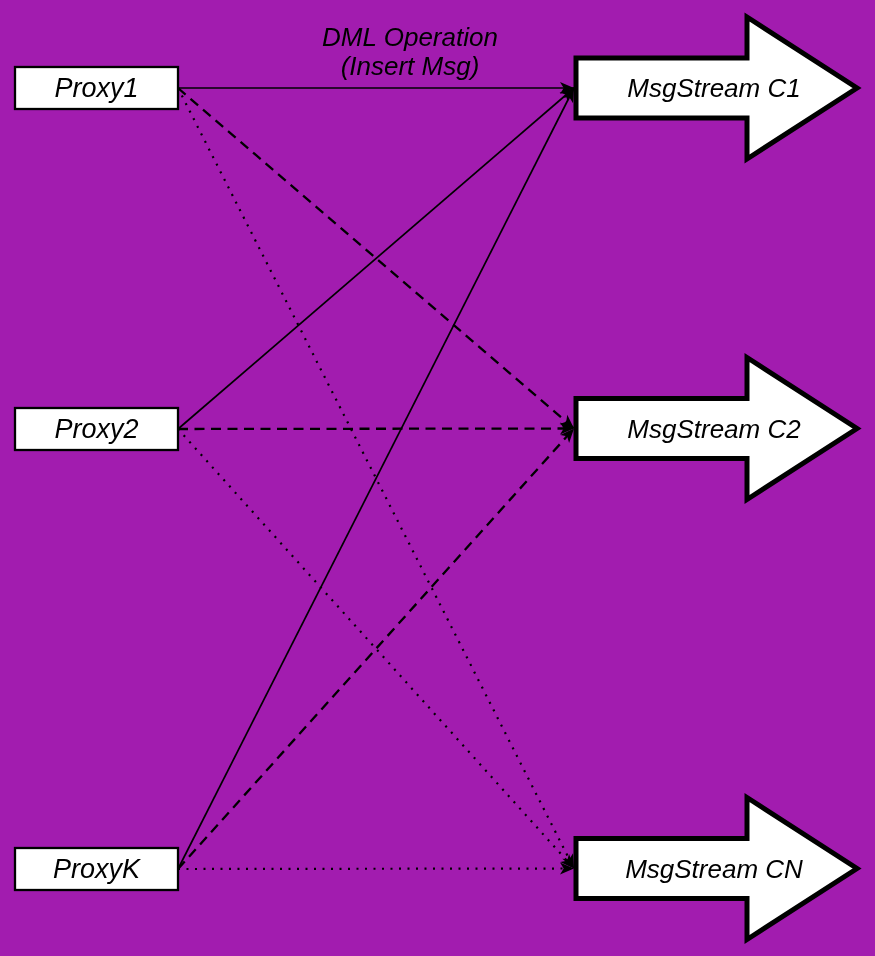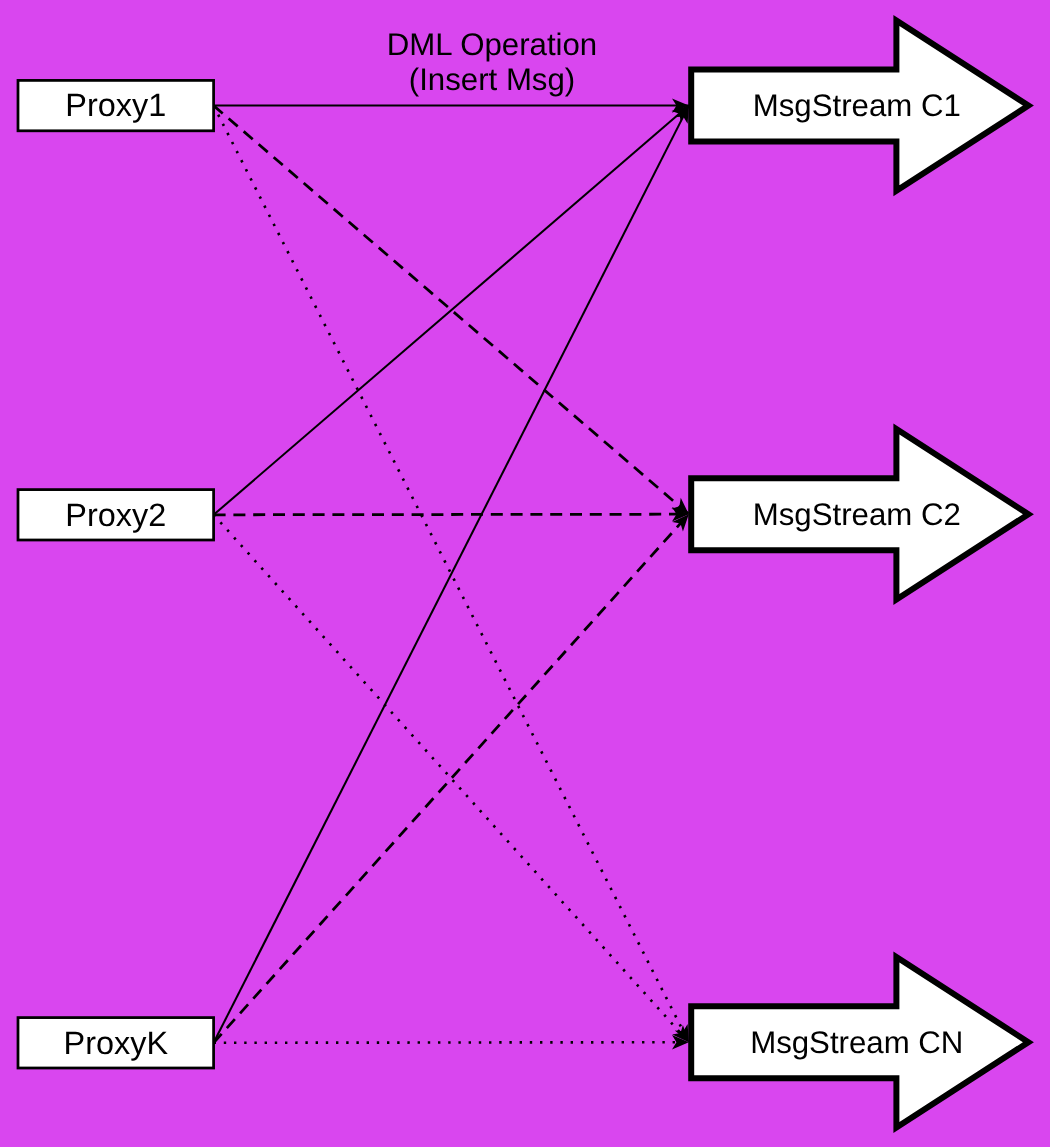--- a/index.html
+++ b/index.html
@@ -4,23 +4,24 @@
 <style>
   html, body {
     margin: 0;
     padding: 0;
     background: #ffffff;
   }
   .canvas {
     position: relative;
     width: 875px;
     height: 956px;
-    background: #d946ef;
+    background: #a21caf;
     font-family: "Liberation Sans", sans-serif;
     overflow: hidden;
+    font-style: italic;
   }
   svg { display: block; }
   .node-text {
     font-family: "Liberation Sans", sans-serif;
     font-size: 27px;
     fill: #000000;
   }
   .stream-text {
     font-family: "Liberation Sans", sans-serif;
     font-size: 26px;

